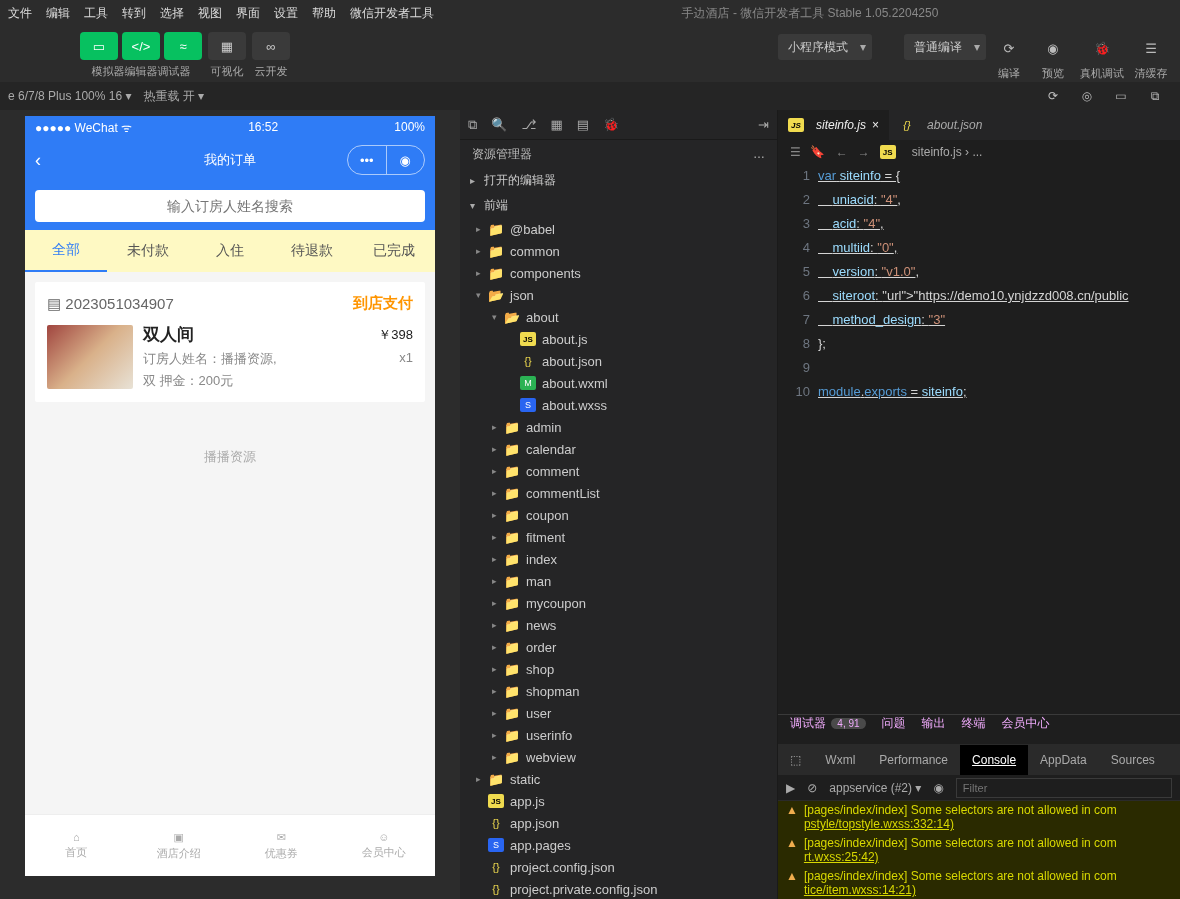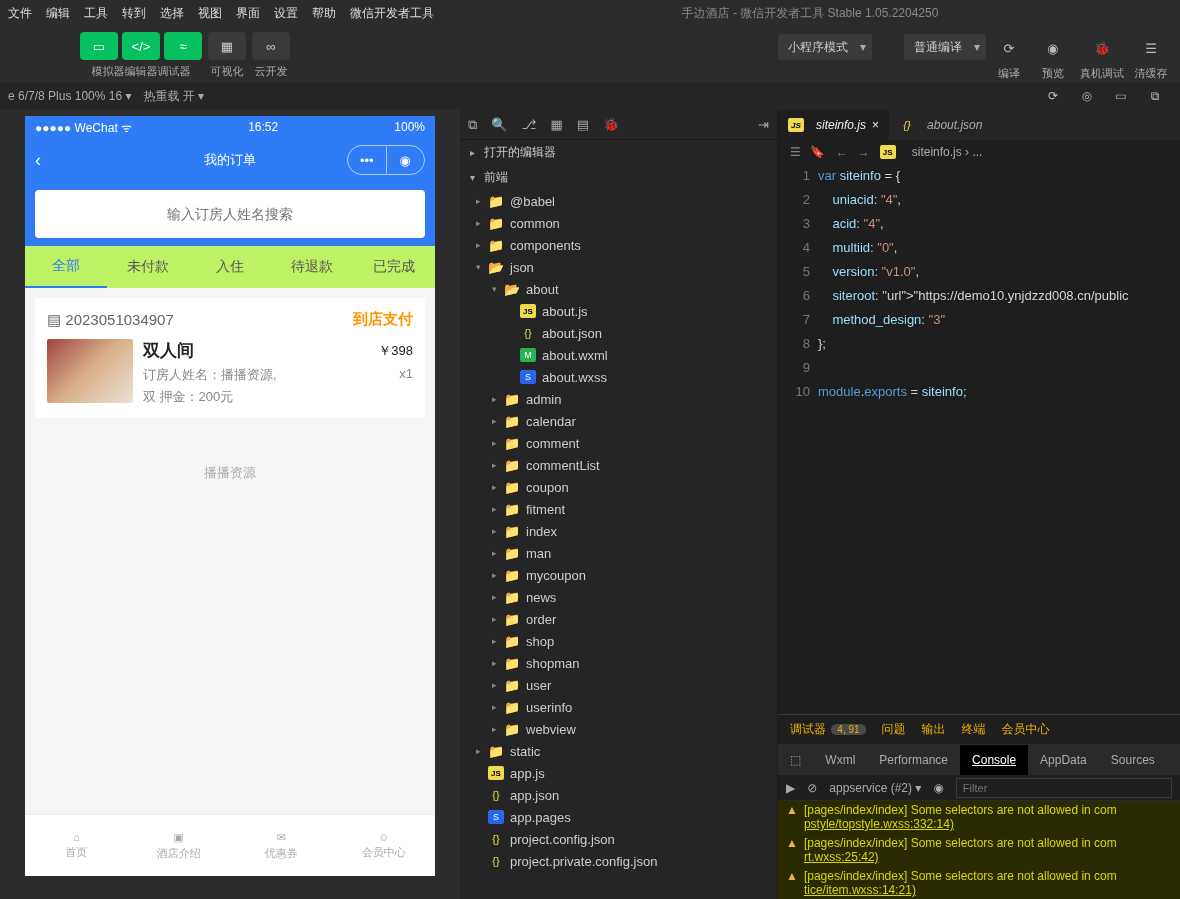--- a/index.html
+++ b/index.html
@@ -24,28 +24,28 @@
 .main { display: flex; height: calc(899px - 26px - 56px - 28px); }
 .simulator { width: 460px; background: #2c2c2c; display: flex; justify-content: center; align-items: flex-start; padding-top: 6px; }
 .phone { width: 410px; height: 760px; background: #f5f5f5; display: flex; flex-direction: column; }
 .statusbar { height: 22px; background: #2f7cf6; color: #fff; font-size: 12px; display: flex; align-items: center; justify-content: space-between; padding: 0 10px; }
 .navbar { height: 44px; background: #2f7cf6; display: flex; align-items: center; justify-content: center; color: #fff; position: relative; }
 .navbar .back { position: absolute; left: 10px; font-size: 18px; }
 .navbar .capsule { position: absolute; right: 10px; width: 78px; height: 30px; border: 1px solid rgba(255,255,255,.6); border-radius: 16px; display: flex; }
 .capsule div { flex: 1; display: flex; align-items: center; justify-content: center; color: #fff; }
 .capsule div:first-child { border-right: 1px solid rgba(255,255,255,.6); }
 .search-wrap { background: #2f7cf6; padding: 8px 10px; }
-.search-input { width: 100%; height: 48px; border: none; border-radius: 4px; background: #fff; text-align: center; font-size: 14px; color: #8b5cf6; outline: none; }
-.tabs { height: 42px; background: #bef264; display: flex; }
+.search-input { width: 100%; height: 32px; border: none; border-radius: 4px; background: #fff; text-align: center; font-size: 14px; color: #8b5cf6; outline: none; }
+.tabs { height: 42px; background: #fef9c3; display: flex; }
 .tabs .tab { flex: 1; display: flex; align-items: center; justify-content: center; font-size: 14px; color: #555; }
 .tabs .tab.active { color: #2f7cf6; border-bottom: 2px solid #2f7cf6; }
 .order-card { margin: 10px; background: #fff; padding: 12px; border-radius: 2px; }
 .order-head { display: flex; justify-content: space-between; align-items: center; color: #666; font-size: 15px; margin-bottom: 10px; }
 .order-head .tag { color: #ff9500; font-weight: 600; }
-.order-body { display: flex; gap: 10px; }
+.order-body { display: flex; gap: 10px; align-items: center; }
 .room-img { width: 86px; height: 64px; background: linear-gradient(135deg,#a0453f 0%,#d9b18a 50%,#e8e2d6 100%); border-radius: 2px; }
 .room-info { flex: 1; }
 .room-name { display: flex; justify-content: space-between; align-items: center; }
 .room-name .name { font-size: 17px; font-weight: 600; color: #222; }
 .room-name .price { color: #222; }
 .room-sub { font-size: 13px; color: #888; margin-top: 4px; }
 .room-sub.right { text-align: right; }
 .order-foot { font-size: 13px; color: #888; margin-top: 8px; }
 .brand { text-align: center; color: #aaa; font-size: 13px; margin-top: 36px; }
 .bottom-nav { margin-top: auto; height: 62px; background: #fff; border-top: 1px solid #eee; display: flex; }
@@ -72,26 +72,26 @@
 .ficon.wxss::before { content: "S"; font-size: 9px; }
 .editor { flex: 1; background: #1e1e1e; display: flex; flex-direction: column; min-width: 0; }
 .ed-tabs { height: 30px; display: flex; align-items: stretch; background: #252526; }
 .ed-tab { display: flex; align-items: center; padding: 0 10px; font-size: 12px; color: #aaa; gap: 6px; cursor: pointer; font-style: italic; }
 .ed-tab.active { background: #1e1e1e; color: #eee; }
 .ed-tab .close { font-size: 12px; cursor: pointer; font-style: normal; }
 .breadcrumb { height: 24px; display: flex; align-items: center; padding: 0 12px; color: #aaa; font-size: 12px; gap: 10px; }
 .breadcrumb .bc-icons { display: flex; gap: 10px; color: #888; }
 .code { flex: 1; overflow: auto; font-family: Consolas, monospace; font-size: 13px; line-height: 24px; display: flex; }
 .gutter { width: 40px; text-align: right; padding-right: 8px; color: #6e7681; user-select: none; }
-.lines { flex: 1; white-space: pre; color: #d4d4d4; }
+.lines { flex: 1; white-space: pre; color: #d4d4d4; text-decoration: underline; }
 .kw { color: #569cd6; }
 .prop { color: #9cdcfe; }
 .str { color: #ce9178; }
 .debug { height: 185px; background: #1e1e1e; border-top: 1px solid #3a3a3a; display: flex; flex-direction: column; }
-.debug-tabs { height: 30px; display: flex; align-items: center; padding: 0 12px; gap: 16px; font-size: 12px; color: #eab308; border-bottom: 1px solid #2a2a2a; }
+.debug-tabs { height: 30px; display: flex; align-items: flex-start; padding: 0 12px; gap: 16px; font-size: 12px; color: #f0abfc; border-bottom: 1px solid #2a2a2a; }
 .debug-tabs .dt { cursor: pointer; }
 .debug-tabs .badge { background: #4a4a4a; border-radius: 8px; padding: 0 6px; font-size: 10px; margin-left: 2px; }
 .debug-sub { height: 30px; display: flex; align-items: stretch; background: #2a2a2a; font-size: 12px; color: #aaa; }
 .debug-sub .ds { padding: 0 12px; display: flex; align-items: center; cursor: pointer; }
 .debug-sub .ds.active { background: #000; color: #fff; text-decoration: underline; }
 .console-bar { height: 26px; display: flex; align-items: center; padding: 0 8px; gap: 12px; font-size: 12px; color: #aaa; border-bottom: 1px solid #2a2a2a; }
 .console-bar input { flex: 1; background: #1e1e1e; border: 1px solid #3a3a3a; color: #ccc; height: 20px; padding: 0 6px; font-size: 11px; outline: none; }
 .console-body { flex: 1; overflow: auto; font-family: Consolas, monospace; font-size: 12px; }
 .clog { display: flex; padding: 2px 8px; color: #d8d800; border-bottom: 1px solid #2a2a00; background: #2a2a00; }
 .clog .warn-icon { color: #f0ad4e; margin-right: 6px; }
@@ -243,20 +243,24 @@
     <div class="exp-iconbar">
       <span>⧉</span>
       <span>🔍</span>
       <span>⎇</span>
       <span>▦</span>
       <span>▤</span>
       <span>🐞</span>
       <div style="flex:1"></div>
       <span>⇥</span>
     </div>
+    <div class="exp-title">
+      <span>资源管理器</span>
+      <span>…</span>
+    </div>
     <div class="exp-section">
         <span class="chevron">▸</span>
         <span>打开的编辑器</span>
       </div>
     <div class="exp-section">
         <span class="chevron">▾</span>
         <span>前端</span>
       </div>
     <div class="tree" id="tree">
         <div class="tree-item" style="--indent: 12px;">

